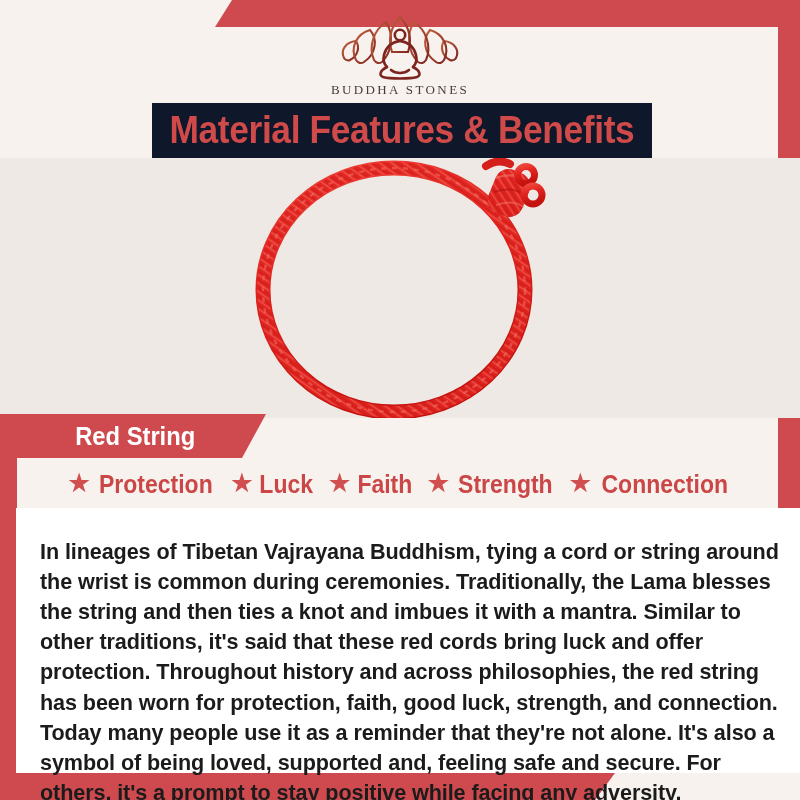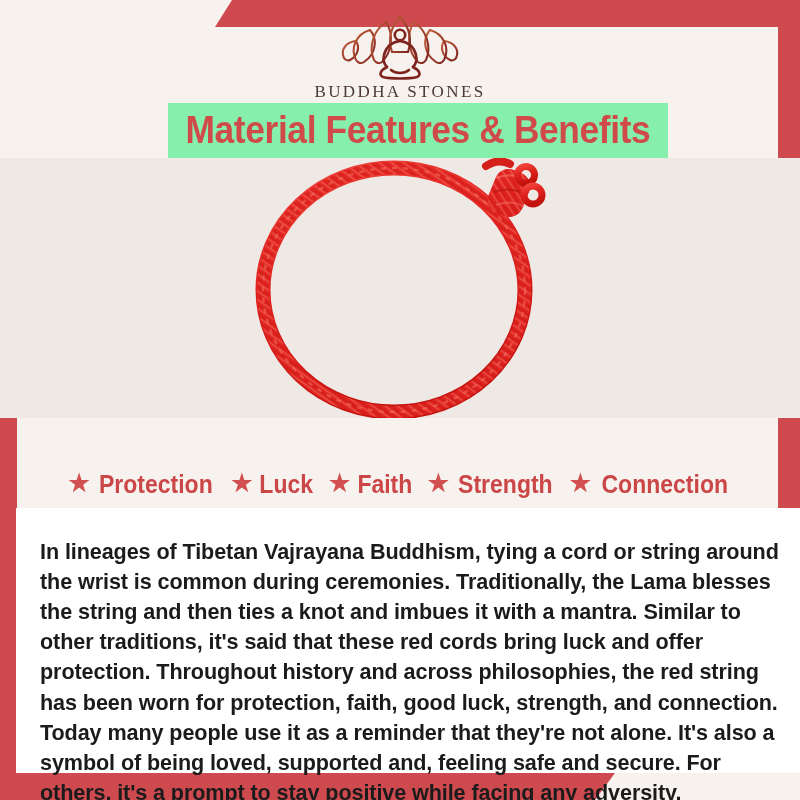--- a/index.html
+++ b/index.html
@@ -65,34 +65,34 @@
     box-sizing: border-box;
   }
   .logo-mark {
     width: 132px;
     height: 66px;
     display: block;
   }
   .logo-text {
     margin-top: 2px;
     font-family: "Liberation Serif", serif;
-    font-size: 17px;
+    font-size: 13px;
     letter-spacing: 2.4px;
     color: #4a3a36;
     font-weight: 400;
   }
 
   
   .title-band {
     position: absolute;
-    left: 168px;
+    left: 152px;
     top: 103px;
     width: 500px;
     height: 55px;
-    background: #86efac;
+    background: #0f172a;
     display: flex;
     align-items: center;
     justify-content: center;
   }
   .title-text {
     font-size: 38px;
     font-weight: 700;
     color: #d04a4a;
     letter-spacing: -0.4px;
     transform: scaleX(0.93);
@@ -272,20 +272,23 @@
         <path d="M264 44 q16 -6 30 2" stroke="#a8100c" stroke-width="2" fill="none" opacity="0.5"></path>
         <path d="M266 57 q16 -6 28 2" stroke="#f5776a" stroke-width="2" fill="none" opacity="0.5"></path>
 
         <circle cx="296" cy="27" r="8.5" fill="none" stroke="url(#cord)" stroke-width="7"></circle>
         <circle cx="303" cy="47" r="9" fill="none" stroke="url(#cord)" stroke-width="7"></circle>
         <path d="M256 18 q12 -8 24 -2" stroke="#d41f1a" stroke-width="8" fill="none" stroke-linecap="round"></path>
       </g>
     </svg>
   </div>
 
+  <div class="ribbon">
+    <span class="ribbon-text">Red String</span>
+  </div>
 
   <div class="benefits">
     <div class="benefit">
       <span class="star">★</span>
       <span class="benefit-label">Protection</span>
     </div>
     <div class="benefit">
       <span class="star">★</span>
       <span class="benefit-label">Luck</span>
     </div>

